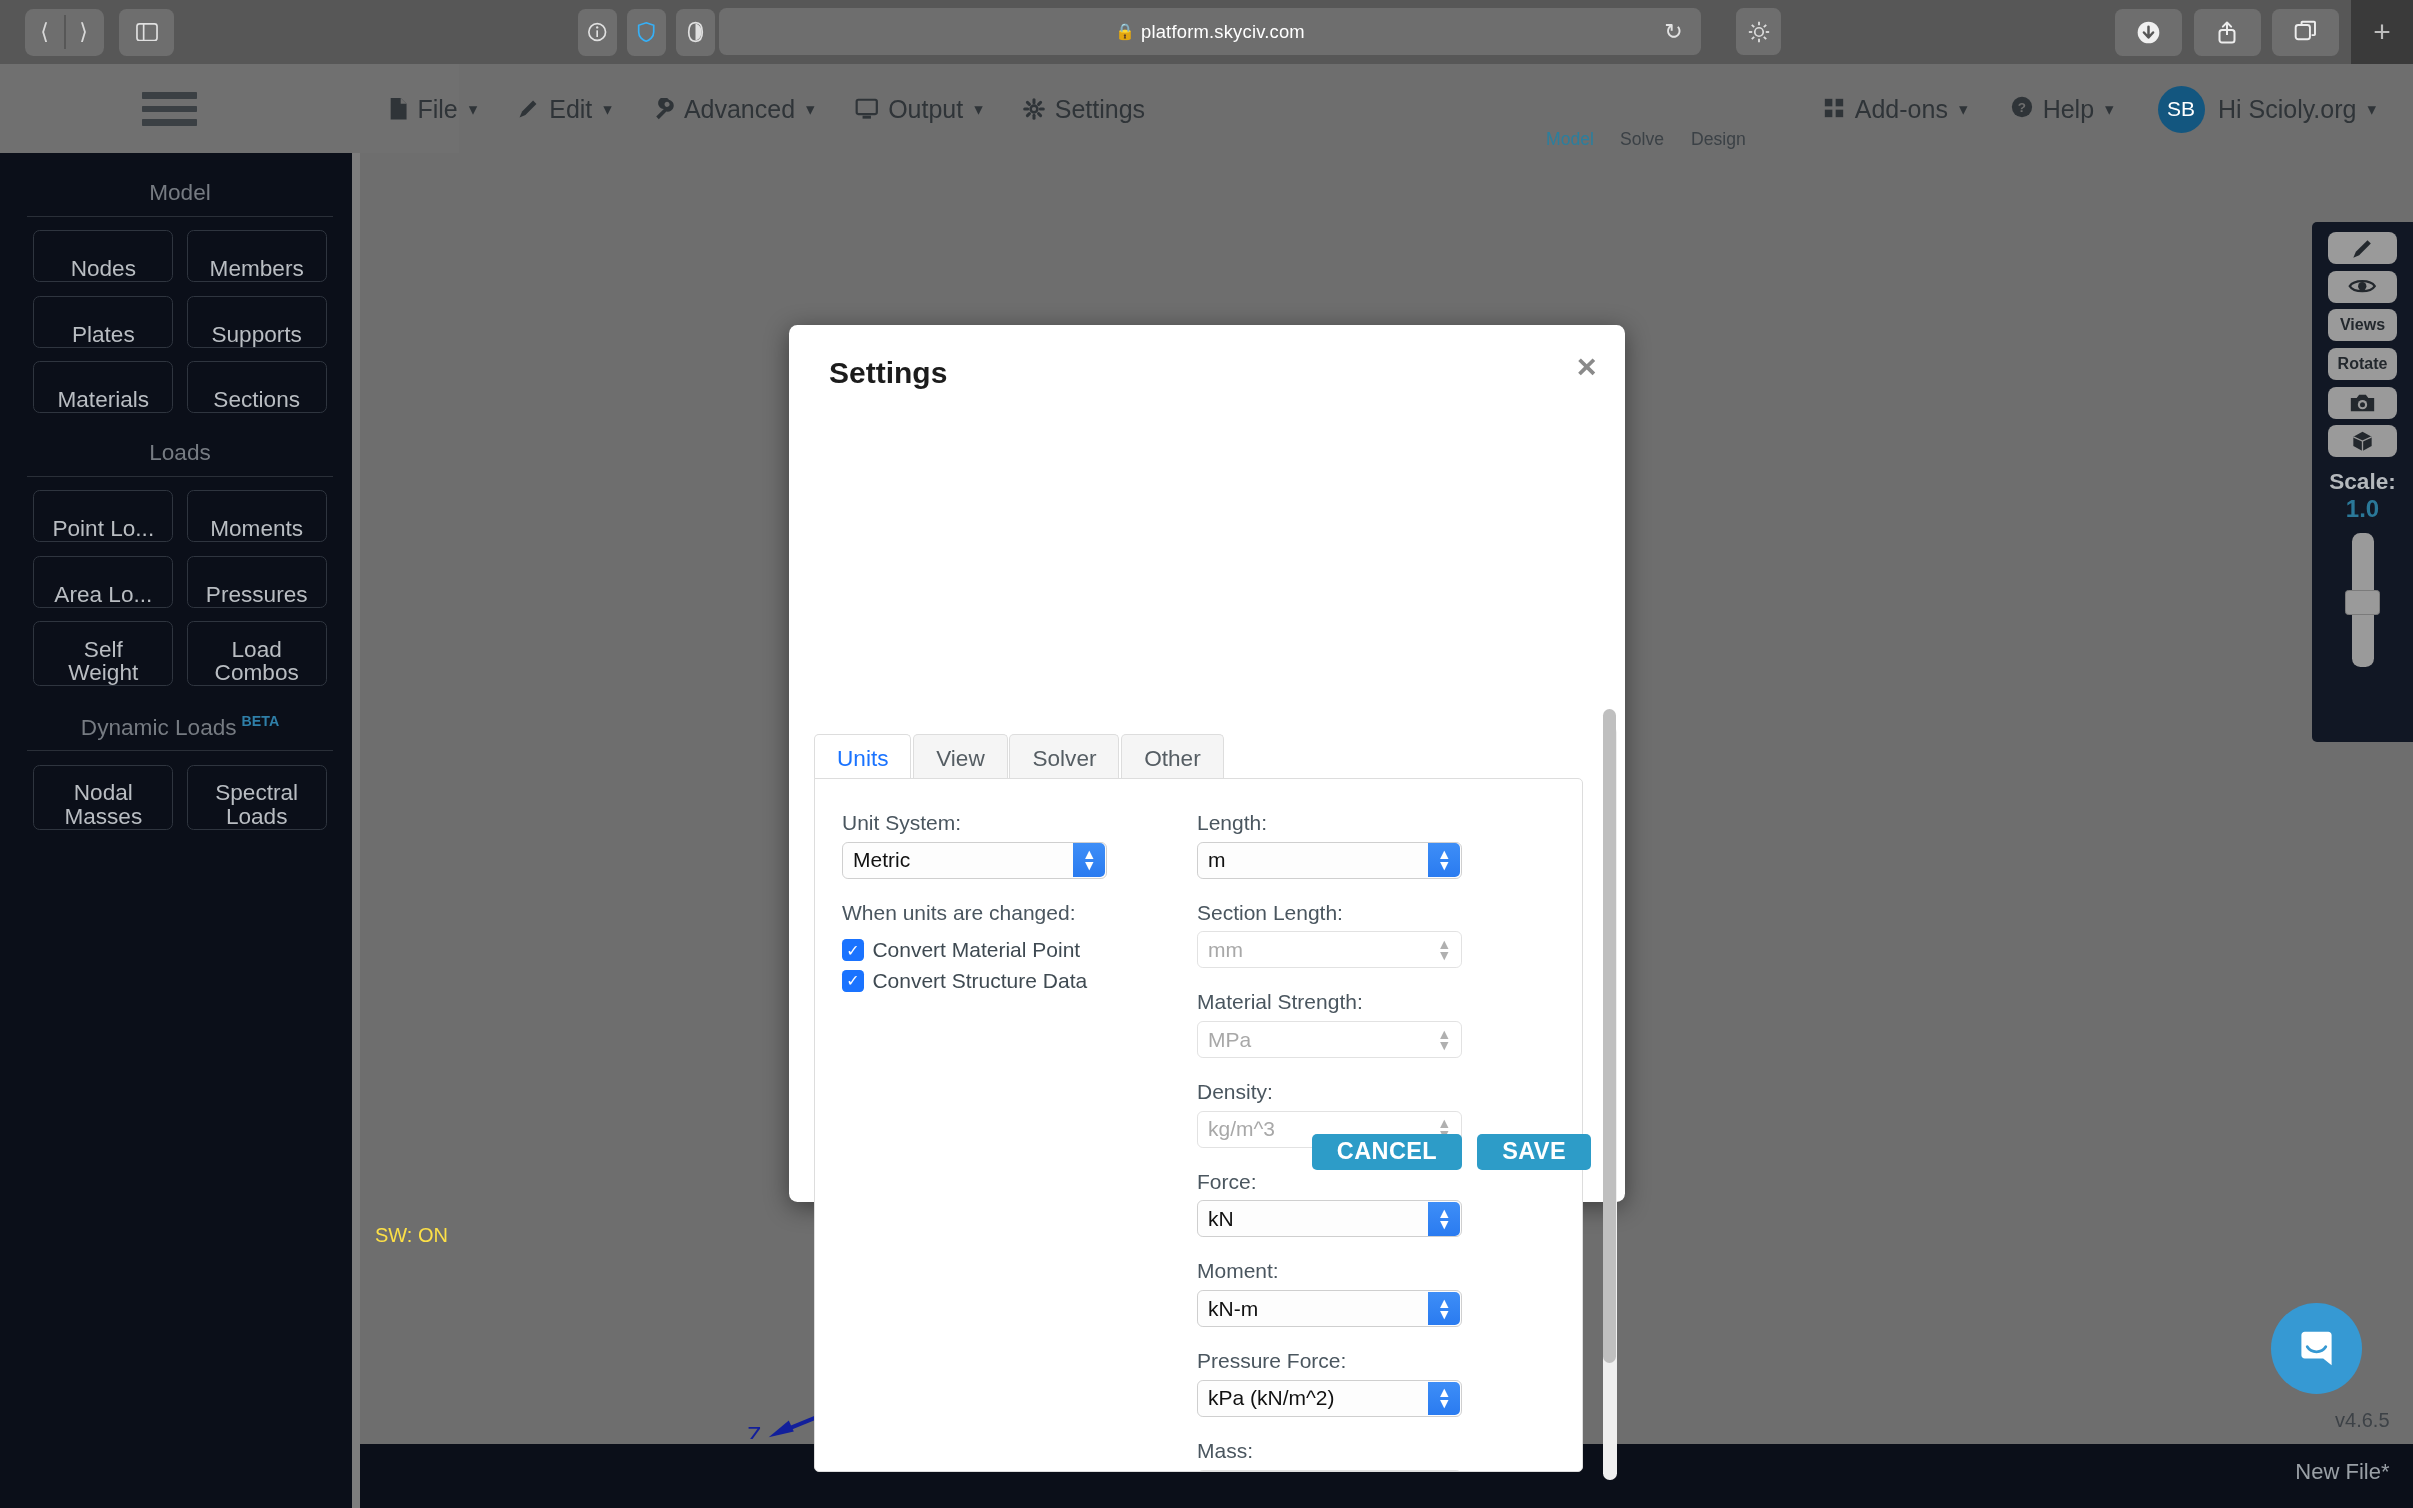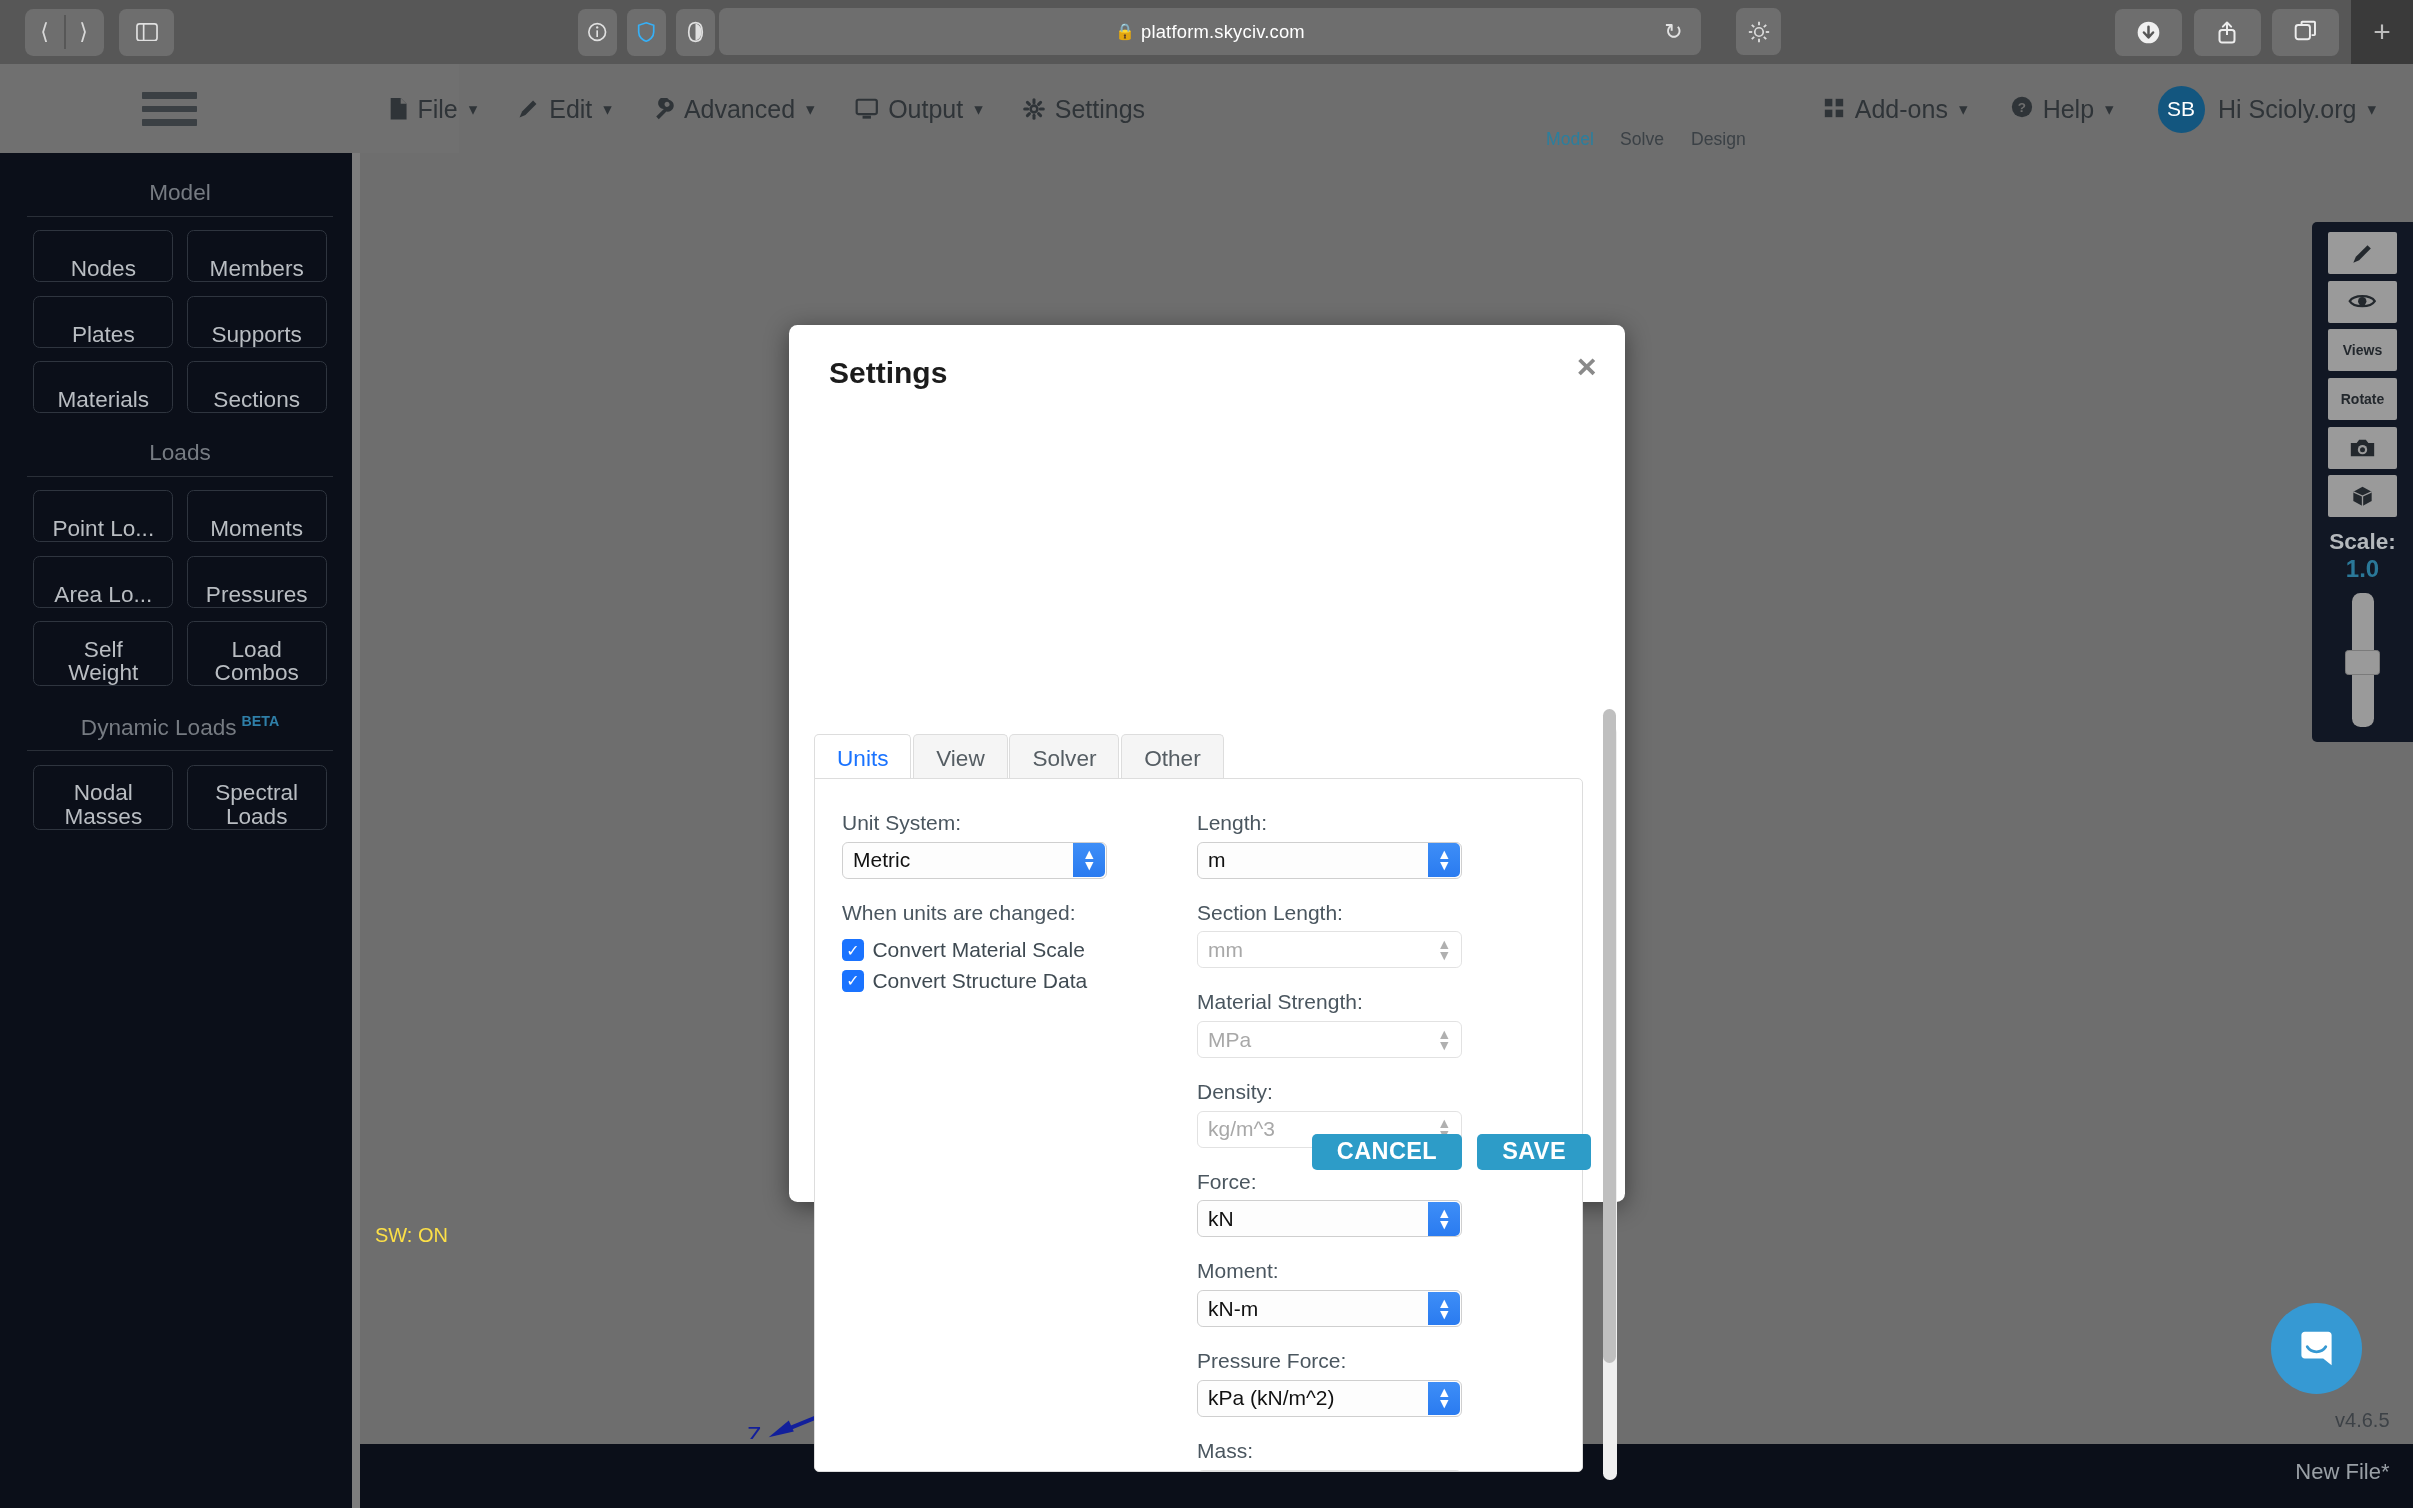--- a/index.html
+++ b/index.html
@@ -176,23 +176,23 @@
     display: flex; align-items: center; justify-content: center;
   }
 
   
   #right-panel {
     position: absolute; right: 0; top: 222px; width: 101px; height: 520px;
     background: #111724; border-radius: 5px 0 0 5px;
     display: flex; flex-direction: column; align-items: center; padding-top: 10px;
   }
   .rp-btn {
-    width: 69px; height: 42px; background: #9a9a9a; border-radius: 2px;
+    width: 69px; height: 32px; background: #9a9a9a; border-radius: 8px;
     margin-bottom: 6.7px; display: flex; align-items: center; justify-content: center;
-    color: #23282d; font-size: 14px; font-weight: bold;
+    color: #23282d; font-size: 16px; font-weight: bold;
   }
   #rp-scale-label { color: #b4b8bc; font-size: 22.6px; font-weight: bold; margin-top: 5px;}
   #rp-scale-value { color: #2a7898; font-size: 24px; font-weight: bold; }
   #rp-slider {
     position: relative; margin-top: 10px; width: 22px; height: 134px;
     background: #9a9a9a; border-radius: 8.4px;
   }
   #rp-slider-knob {
     position: absolute; left: -6.7px; top: 57px; width: 35px; height: 25px;
     background: #9a9a9a; border: 0.8px solid #7b7b7b; border-radius: 3.4px;
@@ -660,21 +660,21 @@
             <span class="stepper">
               <span class="chev">▲</span>
               <span class="chev">▼</span>
             </span>
           </div>
         </div>
         <div class="when-label">When units are changed:</div>
         <div id="checkbox-list">
             <div class="chk-row">
               <span class="chk">✓</span>
-              <span class="chk-label">Convert Material Scale</span>
+              <span class="chk-label">Convert Material Point</span>
             </div>
             <div class="chk-row">
               <span class="chk">✓</span>
               <span class="chk-label">Convert Structure Data</span>
             </div>
           </div>
       </div>
       <div class="col right" id="units-right-column">
           <div class="fld-group">
             <div class="fld-label">Length:</div>

